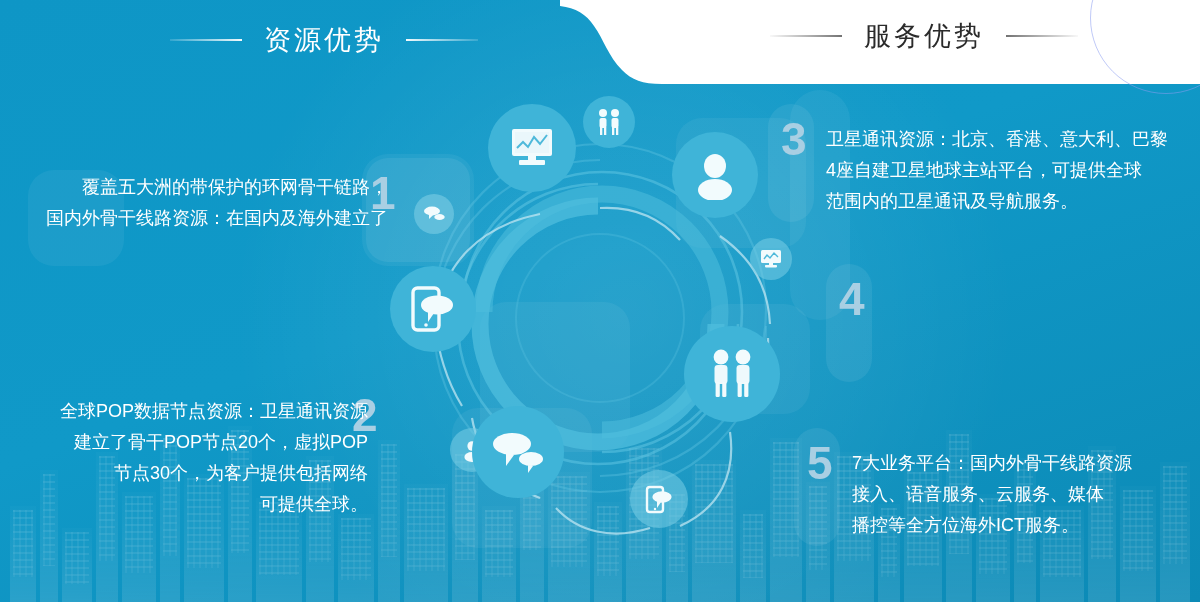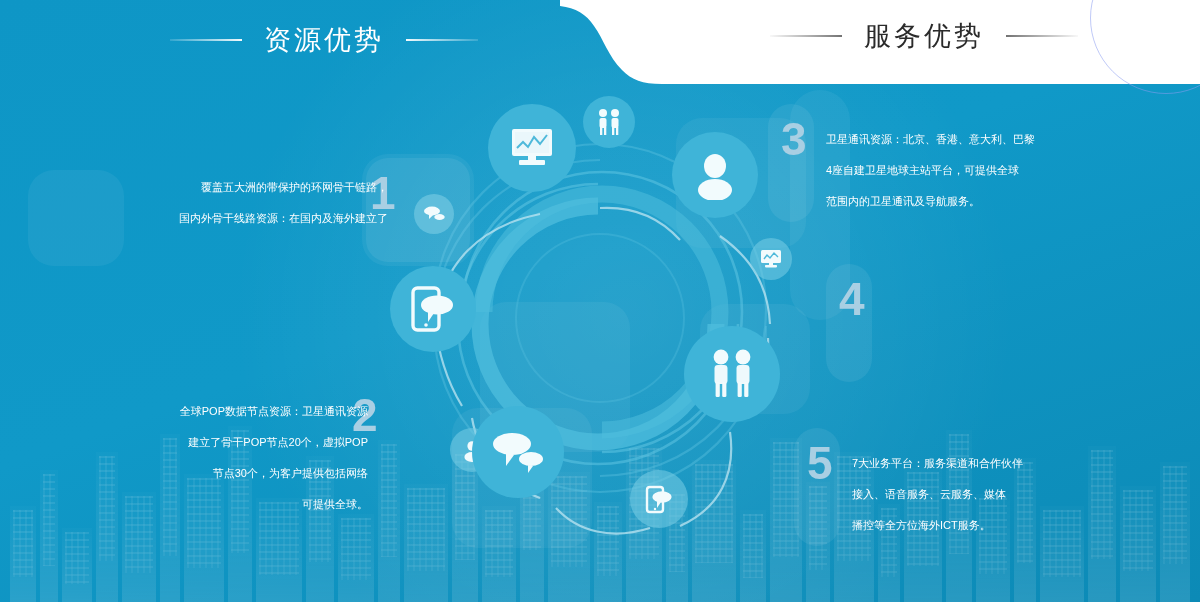--- a/index.html
+++ b/index.html
@@ -29,21 +29,21 @@
   .title .rule{display:block;height:2px;width:72px;}
   .title.left{left:170px;top:22px;color:#ffffff;text-align:right;}
   .title.left .rule{background:linear-gradient(90deg,rgba(255,255,255,.15),rgba(255,255,255,.95));}
   .title.left .rule.r2{background:linear-gradient(90deg,rgba(255,255,255,.95),rgba(255,255,255,.15));}
   .title.right{left:770px;top:18px;color:#2b2b2b;}
   .title.right .rule{background:linear-gradient(90deg,rgba(120,120,120,.05),rgba(90,90,90,.85));}
   .title.right .rule.r2{background:linear-gradient(90deg,rgba(90,90,90,.85),rgba(120,120,120,.05));}
   .title .txt{white-space:nowrap;}
 
   
-  .blk{position:absolute;color:#fff;font-size:11px;line-height:31px;white-space:nowrap;}
+  .blk{position:absolute;color:#fff;font-size:18px;line-height:31px;white-space:nowrap;}
   .blk .ln{display:block;}
   .num{position:absolute;font-size:46px;font-weight:bold;color:#a9cfe3;line-height:1;}
   .numbg{position:absolute;background:rgba(255,255,255,.07);border-radius:22px;}
 
   .blk.l1{left:18px;top:172px;width:370px;text-align:right;}
   .blk.l2{left:18px;top:396px;width:350px;text-align:right;}
   .blk.r3{left:826px;top:124px;text-align:left;}
   .blk.r4{left:884px;top:283px;text-align:left;}
   .blk.r5{left:852px;top:448px;text-align:left;}
 
@@ -274,18 +274,18 @@
   <div class="num" style="left:807px;top:440px;">5</div>
 
   <div class="blk r3">
     <span class="ln">卫星通讯资源：北京、香港、意大利、巴黎</span>
     <span class="ln">4座自建卫星地球主站平台，可提供全球</span>
     <span class="ln">范围内的卫星通讯及导航服务。</span>
   </div>
 
 
   <div class="blk r5">
-    <span class="ln">7大业务平台：服务渠道和合作伙伴</span>
+    <span class="ln">7大业务平台：国内外骨干线路资源</span>
     <span class="ln">接入、语音服务、云服务、媒体</span>
     <span class="ln">播控等全方位海外ICT服务。</span>
   </div>
 
 </div>
 
 </body></html>

